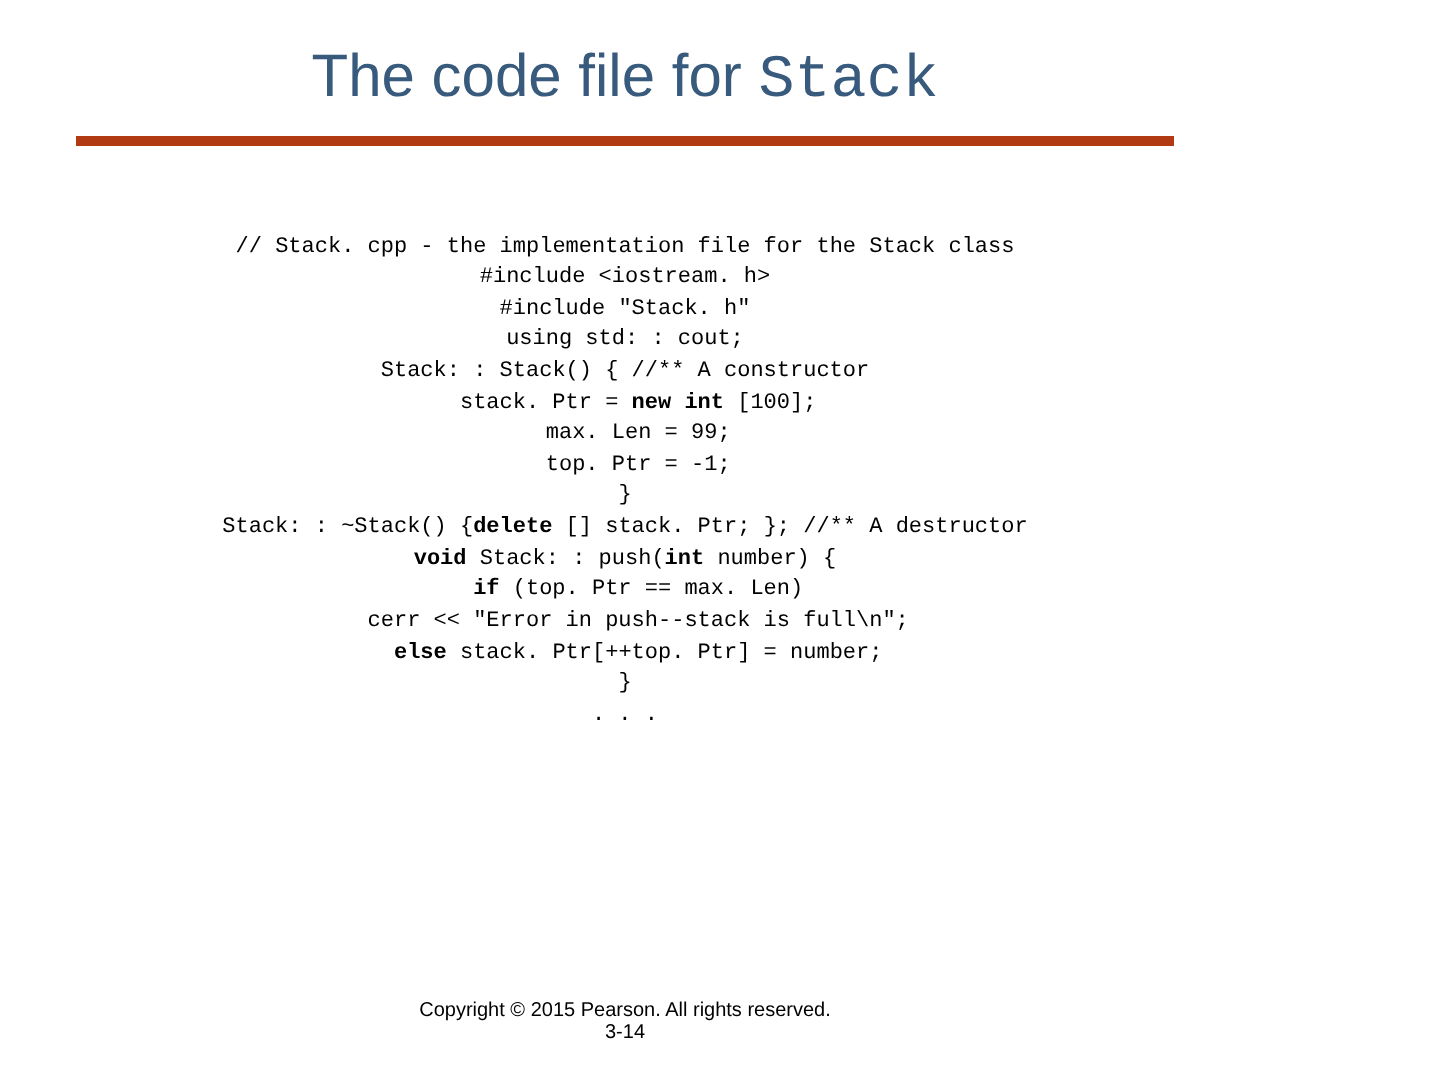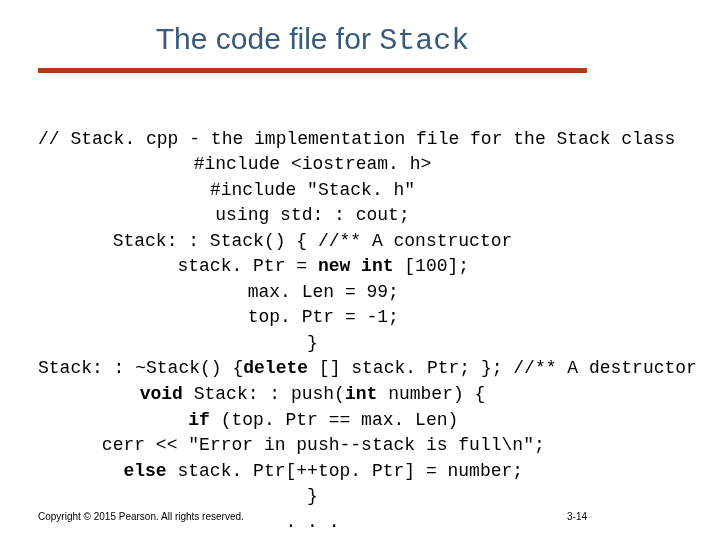--- a/index.html
+++ b/index.html
@@ -31,37 +31,38 @@
     font-family: "Courier New", Courier, monospace;
     font-size: 30px;
   }
   .rule {
     height: 5px;
     background: #b23a13;
     margin: 0 0 28px 0;
   }
   .code {
     font-family: "Courier New", Courier, monospace;
-    font-size: 18px;
+    font-size: 11px;
     line-height: 1.42;
     white-space: pre;
     color: #000;
   }
   .code .b { font-weight: bold; }
   .code .indent { display:inline-block; width: 2ch; }
   .footer {
     position: absolute;
     bottom: 18px;
     left: 38px;
     right: 38px;
     font-family: Arial, Helvetica, sans-serif;
     font-size: 10px;
     color: #000;
     display: flex;
     justify-content: space-between;
+    flex-direction: column;
   }
 </style>
 </head>
 <body>
 
 <div class="slide">
 
   <h1 class="title">
     <span>The code file for </span><span class="mono">Stack</span>
   </h1>

